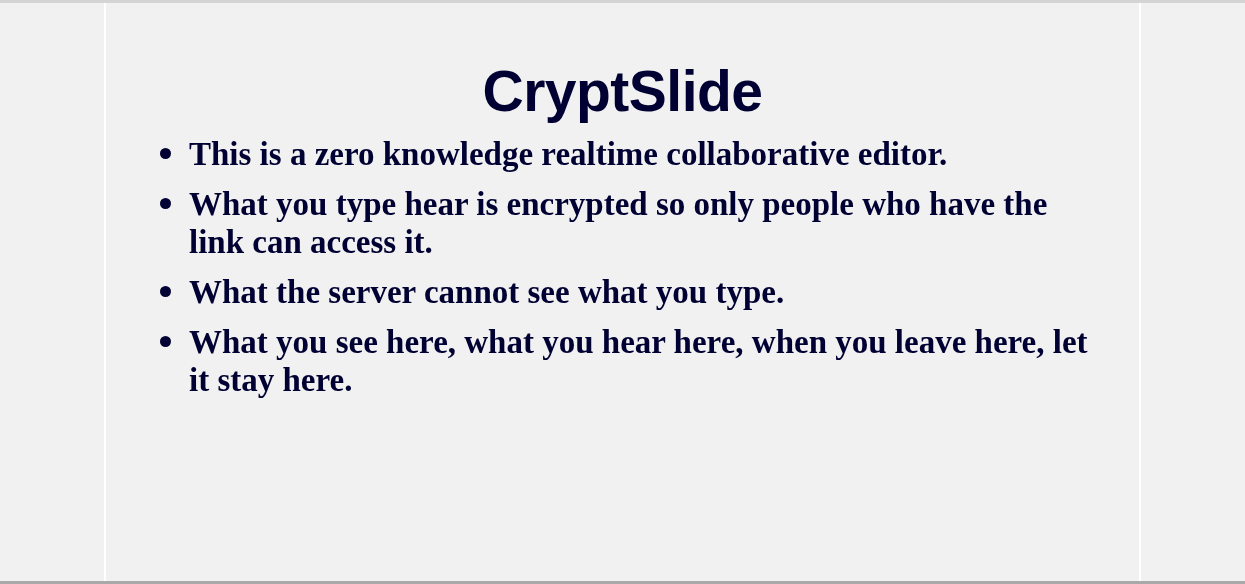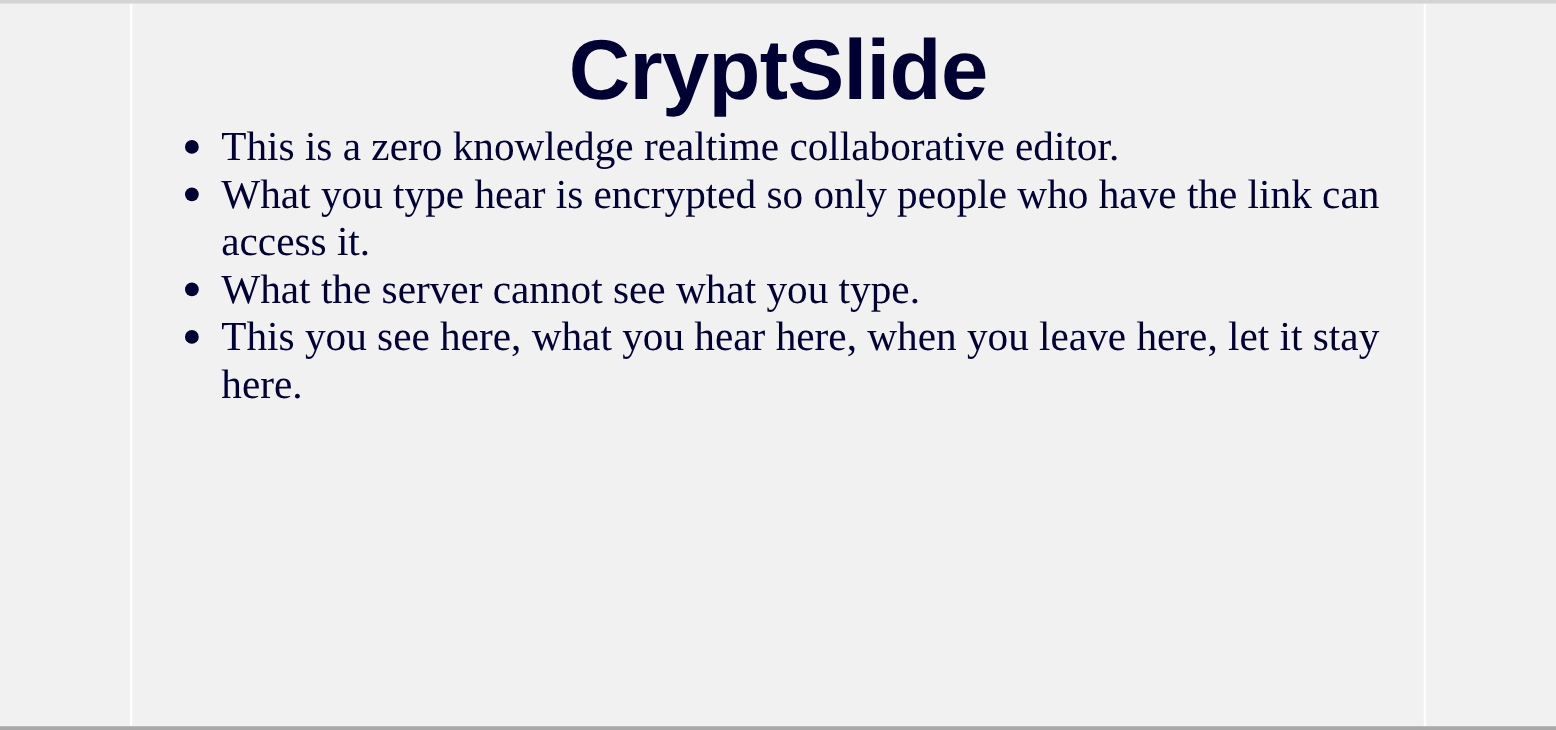--- a/index.html
+++ b/index.html
@@ -71,46 +71,47 @@
     top: 3px;
     width: 1033px;
     height: 578px;
     background: #f1f1f1;
     box-sizing: border-box;
     overflow: hidden;
   }
 
   .slide-title {
     margin: 0;
-    padding-top: 17px;
+    padding-top: 58px;
     text-align: center;
     font-family: "Liberation Sans", sans-serif;
     font-weight: bold;
-    font-size: 68px;
+    font-size: 57px;
     line-height: 1.08;
     letter-spacing: -0.5px;
     color: #000033;
   }
 
   .slide-body {
     margin: 0;
     padding: 0;
     list-style: none;
     font-family: "Liberation Serif", serif;
     font-size: 33px;
     line-height: 38px;
     color: #000033;
     margin-top: 6px;
   }
 
   .bullet-item {
     position: relative;
     padding-left: 71px;
     padding-right: 32px;
-    margin: 0;
+    margin: 12px;
+    font-weight: bold;
   }
 
   .bullet-marker {
     position: absolute;
     left: 42px;
     top: 13px;
     width: 11px;
     height: 11px;
     border-radius: 50%;
     background: #000033;
@@ -146,21 +147,21 @@
         <span class="bullet-text">What you type hear is encrypted so only people who have the link can access it.</span>
       </li>
 
       <li class="bullet-item">
         <span class="bullet-marker"></span>
         <span class="bullet-text">What the server cannot see what you type.</span>
       </li>
 
       <li class="bullet-item">
         <span class="bullet-marker"></span>
-        <span class="bullet-text">This you see here, what you hear here, when you leave here, let it stay here.</span>
+        <span class="bullet-text">What you see here, what you hear here, when you leave here, let it stay here.</span>
       </li>
 
     </ul>
 
   </div>
 
   <div class="divider divider-right"></div>
   <div class="gutter gutter-right"></div>
 
   <div class="bottom-rule"></div>

